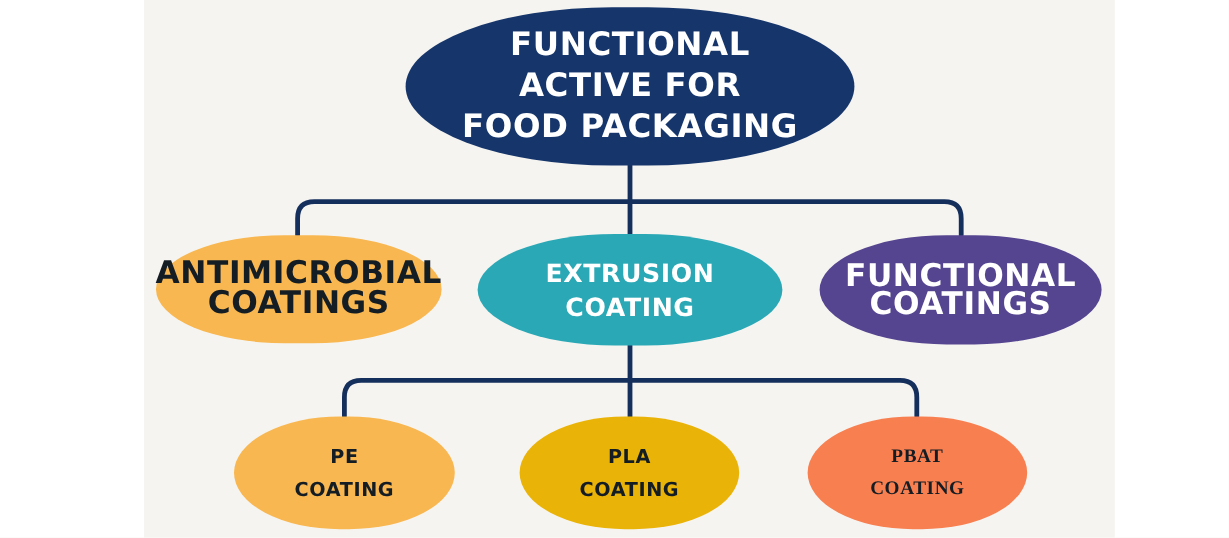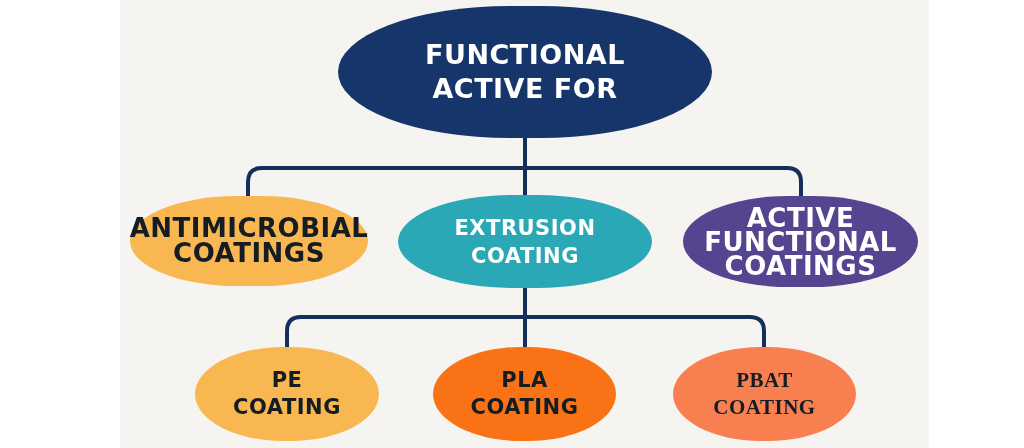--- a/index.html
+++ b/index.html
@@ -15,21 +15,21 @@
     svg.connectors { position: absolute; left: 0; top: 0; width: 1024px; height: 448px; }
     .node {
       position: absolute; border-radius: 50%/50%;
       display: flex; flex-direction: column; align-items: center; justify-content: center;
       text-align: center; font-weight: bold; letter-spacing: 0.5px;
       box-sizing: border-box;
     }
     .node span { display: block; }
     .root { font-size: 27px; line-height: 34px; color: #ffffff; border-radius: 46% / 50%; }
     .mid { font-size: 26px; line-height: 25px; border-radius: 45% / 50%; }
-    .leaf { font-size: 21px; line-height: 27px; border-radius: 48% / 50%; }
+    .leaf { font-size: 16px; line-height: 27px; border-radius: 48% / 50%; }
     .dark-text { color: #141c24; }
     .light-text { color: #ffffff; }
   </style>
 </head>
 <body>
 
 <div class="panel"></div>
 
 <svg class="connectors" viewBox="0 0 1024 448">
   <g fill="none" stroke="#152f5c" stroke-width="4" stroke-linecap="round">
@@ -40,44 +40,44 @@
 
     <path d="M525 288 L525 347"></path>
 
     <path d="M287 347 L287 331 Q287 317 301 317 L750 317 Q764 317 764 331 L764 347"></path>
   </g>
 </svg>
 
 <div class="node root" style="left:338px; top:6px; width:374px; height:132px; background:#16366b;">
   <span>FUNCTIONAL</span>
   <span>ACTIVE FOR</span>
+  <span>FOOD PACKAGING</span>
 </div>
 
 <div class="node mid dark-text" style="left:130px; top:196px; width:238px; height:90px; background:#f8b750;">
   <span>ANTIMICROBIAL</span>
   <span>COATINGS</span>
 </div>
 
 <div class="node mid light-text" style="left:398px; top:195px; width:254px; height:93px; background:#2aa8b5; font-size:21px; line-height:28px;">
   <span>EXTRUSION</span>
   <span>COATING</span>
 </div>
 
 <div class="node mid light-text" style="left:683px; top:196px; width:235px; height:91px; background:#55448f; line-height:24px;">
-  <span>ACTIVE</span>
   <span>FUNCTIONAL</span>
   <span>COATINGS</span>
 </div>
 
 <div class="node leaf dark-text" style="left:195px; top:347px; width:184px; height:94px; background:#f8b750;">
   <span>PE</span>
   <span>COATING</span>
 </div>
 
-<div class="node leaf dark-text" style="left:433px; top:347px; width:183px; height:94px; background:#f97316;">
+<div class="node leaf dark-text" style="left:433px; top:347px; width:183px; height:94px; background:#eab308;">
   <span>PLA</span>
   <span>COATING</span>
 </div>
 
 <div class="node leaf dark-text" style="left:673px; top:347px; width:183px; height:94px; background:#f77f50;font-family:Liberation Serif, serif;">
   <span>PBAT</span>
   <span>COATING</span>
 </div>
 
 </body></html>

